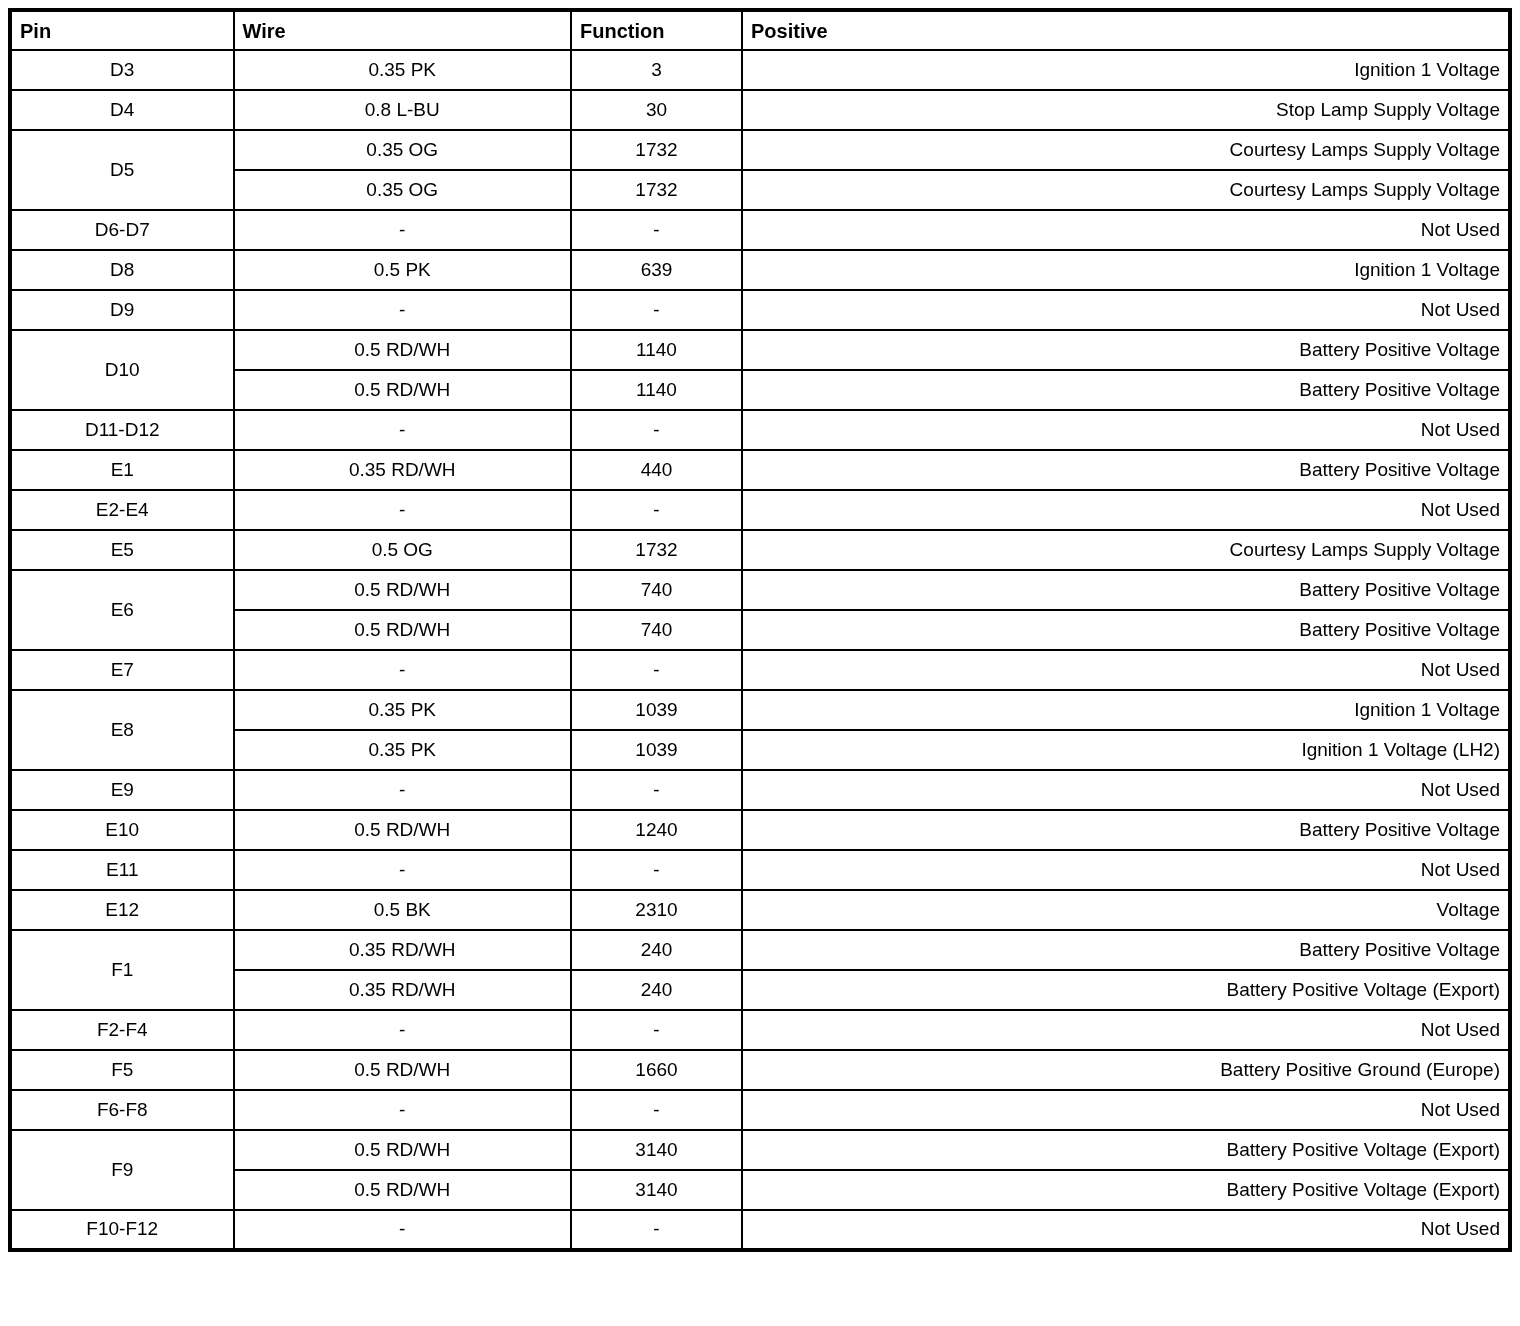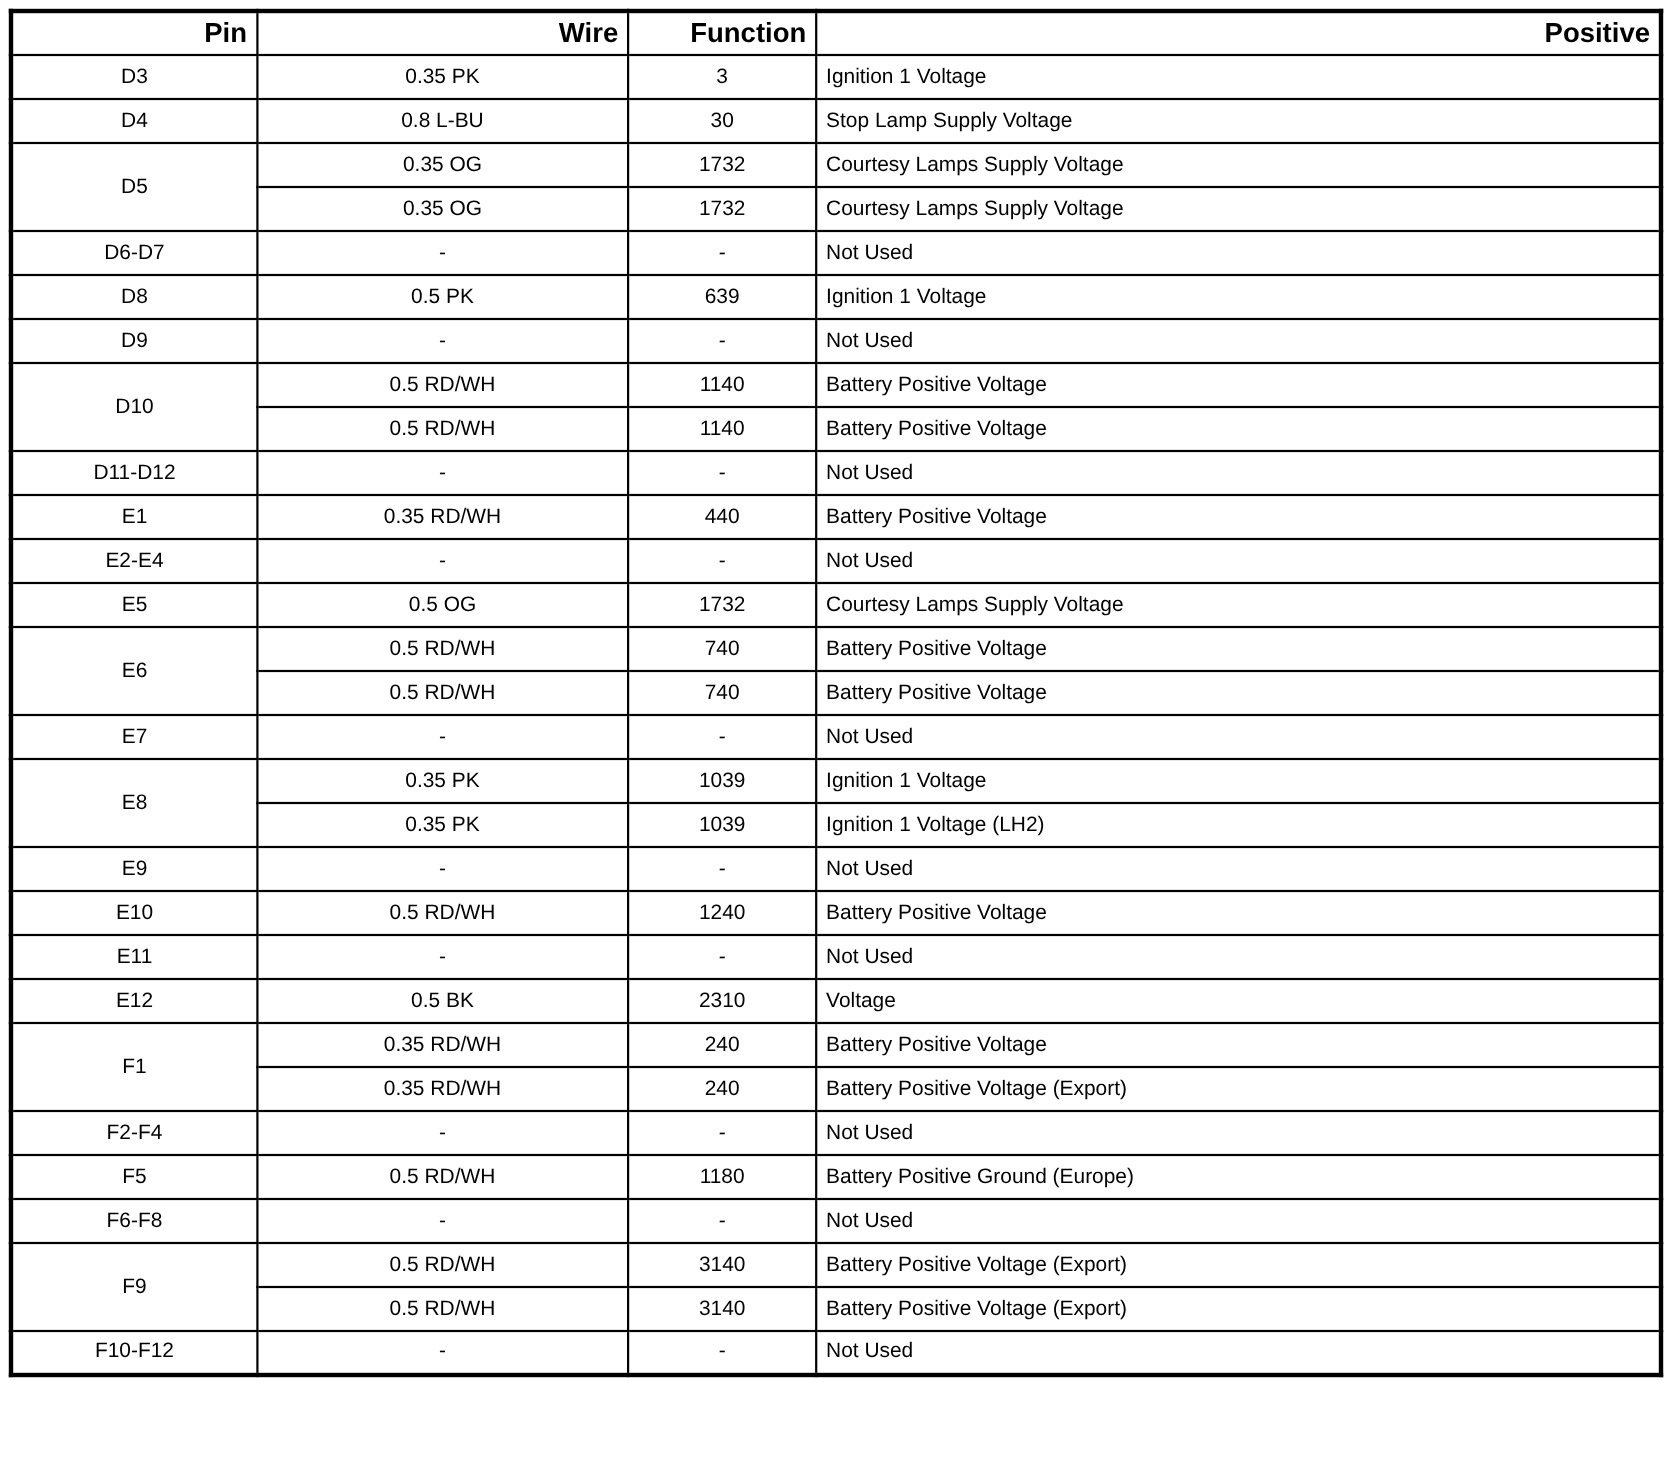--- a/index.html
+++ b/index.html
@@ -26,28 +26,28 @@
     height: 40px;
     box-sizing: border-box;
     padding: 0 8px;
     font-size: 19px;
     line-height: 1.1;
     overflow: hidden;
     white-space: nowrap;
   }
   table.pinout th {
     font-weight: bold;
-    font-size: 25px;
-    text-align: right;
+    font-size: 20px;
+    text-align: left;
   }
   td.pin, td.wire, td.circuit {
     text-align: center;
   }
   td.function {
-    text-align: left;
+    text-align: right;
   }
   col.col-pin     { width: 14.9%; }
   col.col-wire    { width: 22.5%; }
   col.col-circuit { width: 11.4%; }
   col.col-function{ width: 51.2%; }
 </style>
 </head>
 <body>
 
 <div class="page">
@@ -208,21 +208,21 @@
         </tr>
         <tr>
           <td class="pin" rowspan="1">F2-F4</td>
           <td class="wire">-</td>
           <td class="circuit">-</td>
           <td class="function">Not Used</td>
         </tr>
         <tr>
           <td class="pin" rowspan="1">F5</td>
           <td class="wire">0.5 RD/WH</td>
-          <td class="circuit">1180</td>
+          <td class="circuit">1660</td>
           <td class="function">Battery Positive Ground (Europe)</td>
         </tr>
         <tr>
           <td class="pin" rowspan="1">F6-F8</td>
           <td class="wire">-</td>
           <td class="circuit">-</td>
           <td class="function">Not Used</td>
         </tr>
         <tr>
           <td class="pin" rowspan="2">F9</td>

